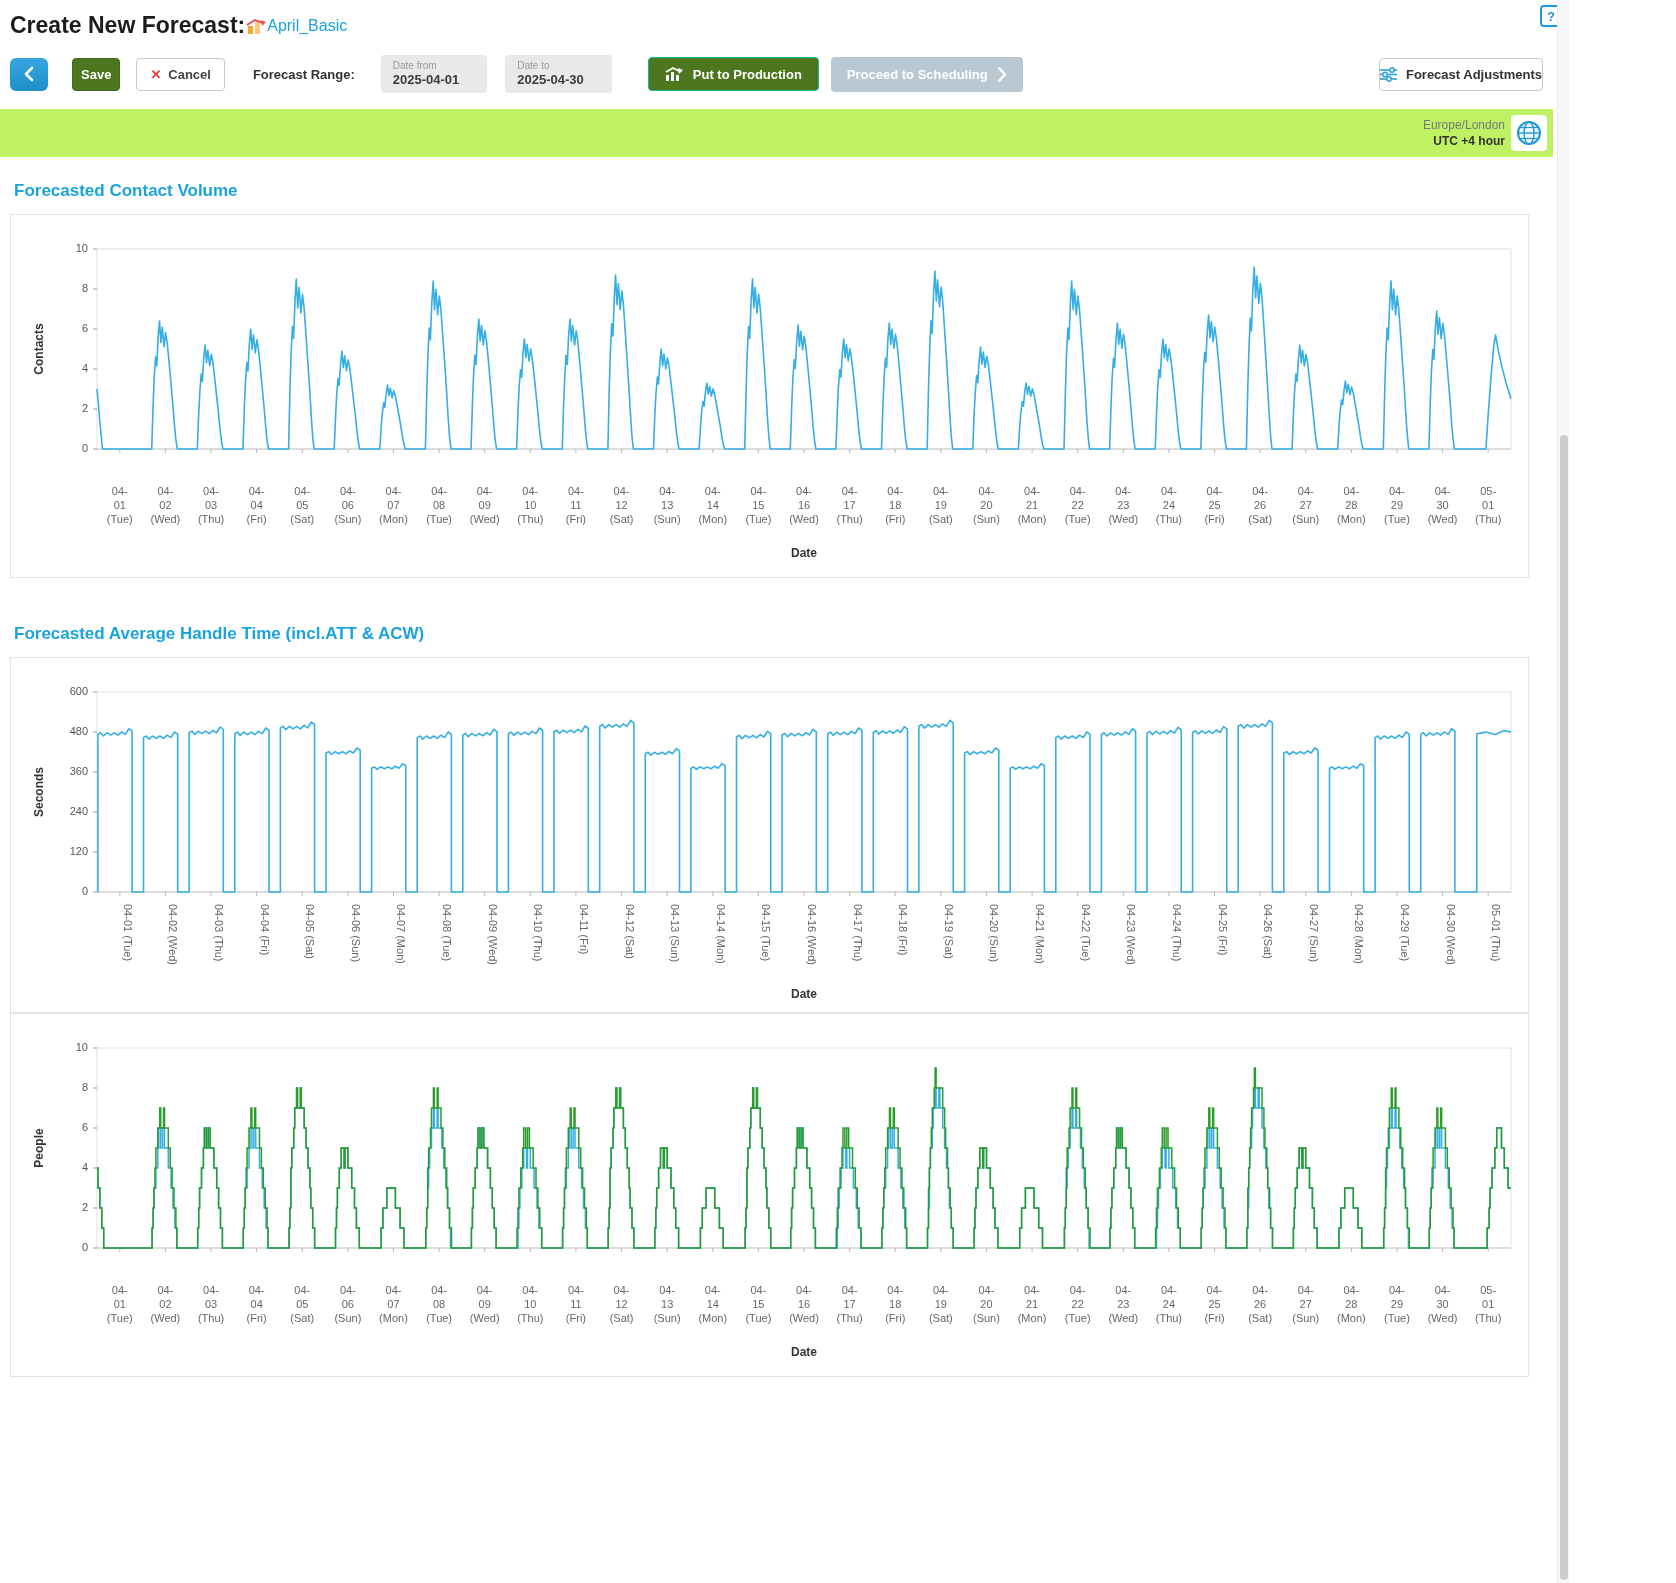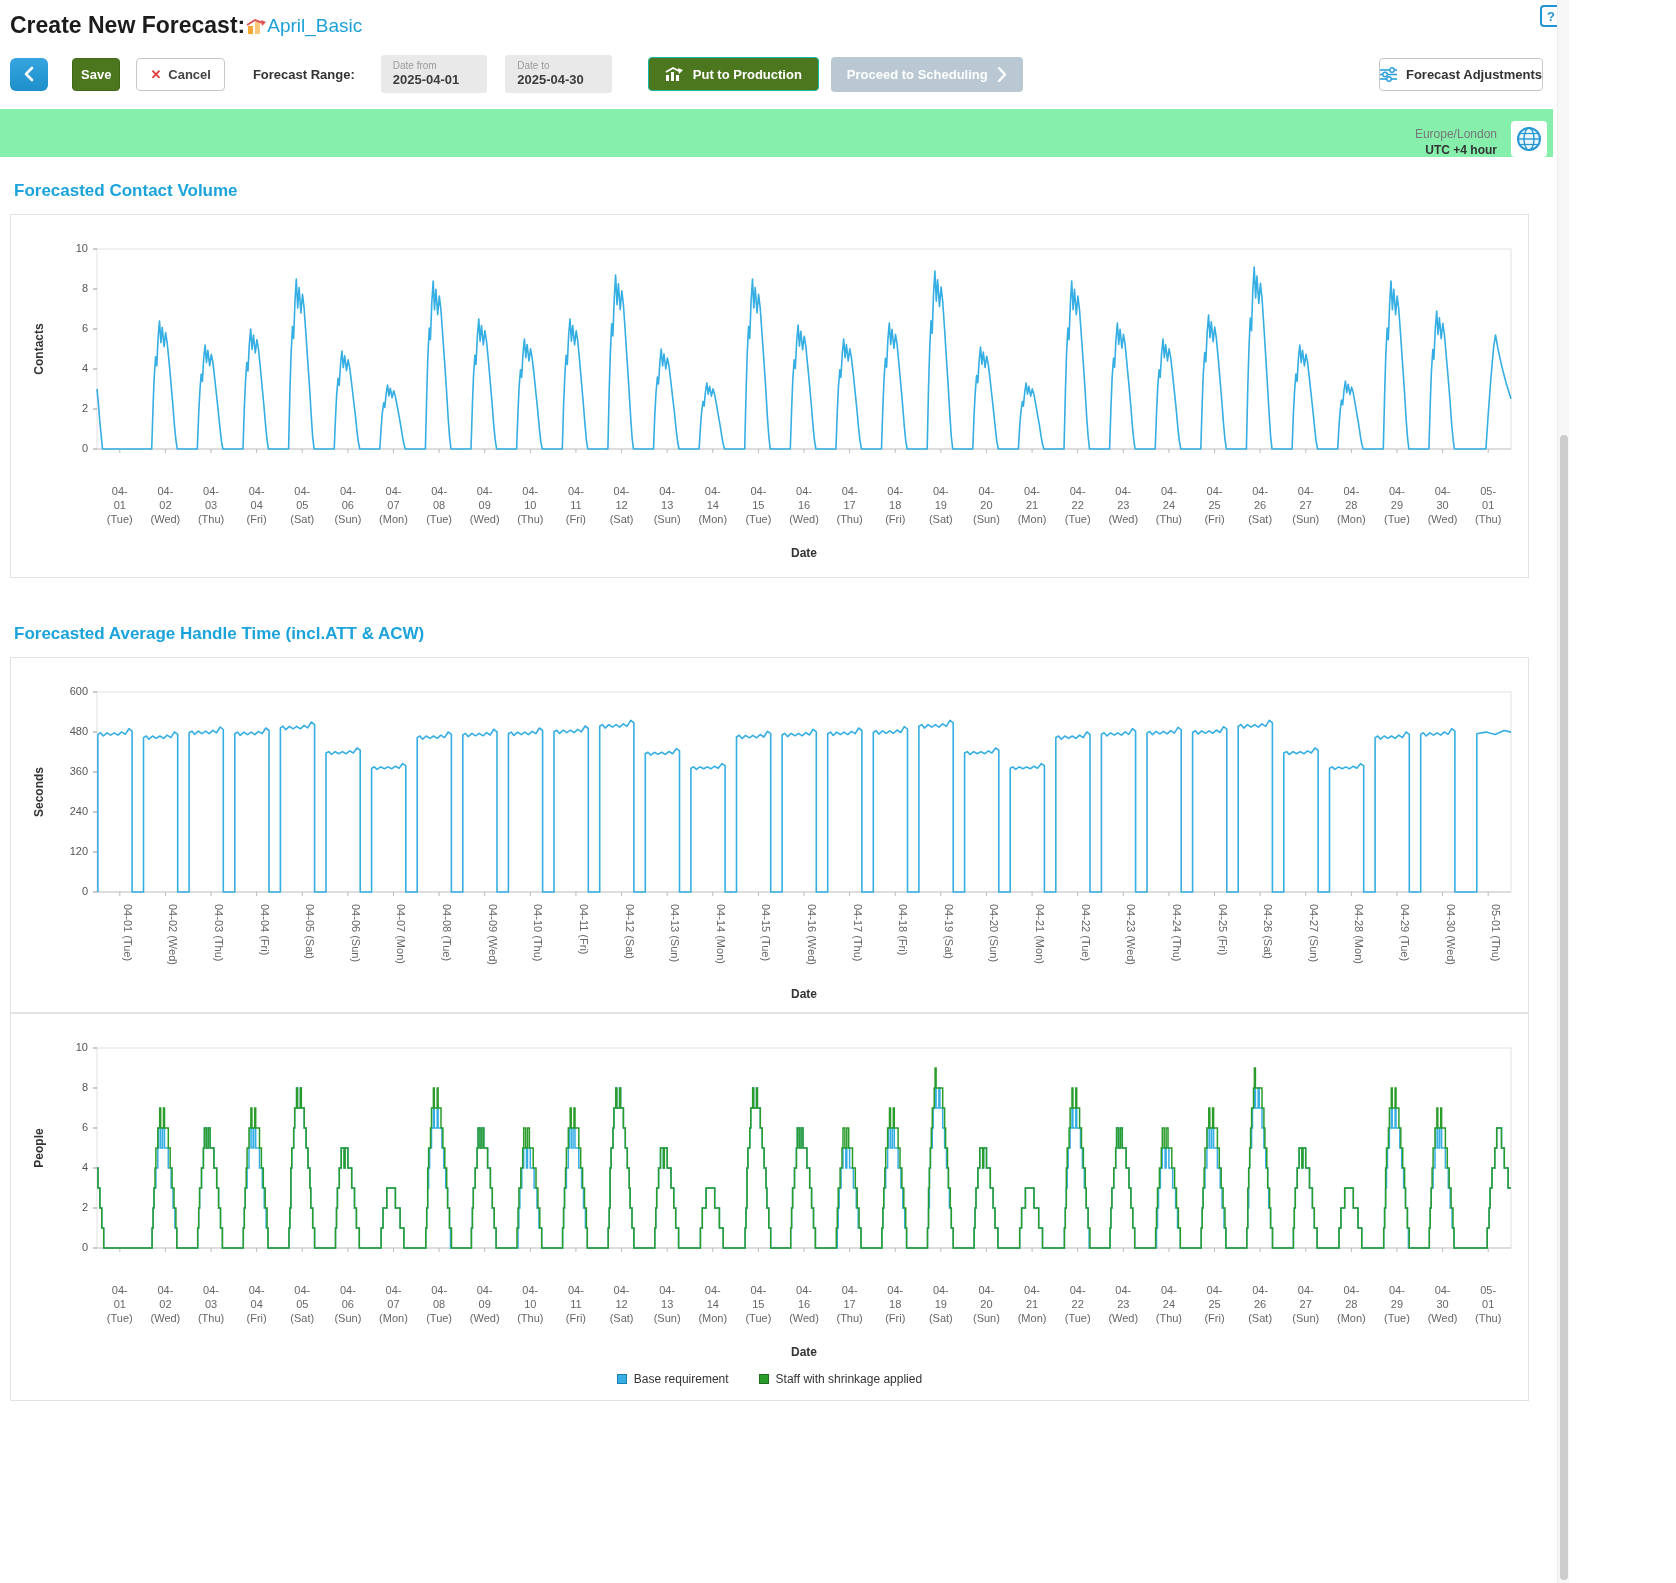--- a/index.html
+++ b/index.html
@@ -1,38 +1,38 @@
 <!DOCTYPE html>
 <html><head>
 <meta charset="utf-8">
 <style>
   *{box-sizing:border-box}
   html,body{margin:0;padding:0}
   body{width:1676px;height:1583px;background:#fff;font-family:"Liberation Sans",sans-serif;position:relative;overflow:hidden;color:#333}
   .app{width:1553px}
   .titlebar{display:flex;align-items:center;padding:12px 0 0 10px}
   .titlebar h1{font-size:23px;font-weight:700;color:#1c1c1c;margin:0}
-  .forecast-name{font-size:19px;color:#1da1d8;text-decoration:none;cursor:pointer}
+  .forecast-name{font-size:16px;color:#1da1d8;text-decoration:none;cursor:pointer}
   .help-box{position:absolute;top:5px;left:1540px;width:22px;height:22px;border:2px solid #2196d6;border-radius:4px;color:#2196d6;font-weight:bold;font-size:13px;display:flex;align-items:center;justify-content:center;cursor:pointer;background:#fff}
   .toolbar{display:flex;align-items:center;margin:16px 10px 0 10px}
   button{font-family:inherit}
   .back-btn{width:38px;height:33px;border:none;border-radius:6px;background:linear-gradient(#36a5e0,#1e8fca);display:flex;align-items:center;justify-content:center;cursor:pointer}
   .save-btn{margin-left:24px;background:#4c771e;border:1px solid #41671a;color:#fff;font-weight:bold;font-size:13px;padding:8px 8px;border-radius:4px;cursor:pointer}
   .cancel-btn{margin-left:16px;background:#fff;border:1px solid #c8c8c8;border-radius:4px;padding:8px 13px;display:flex;align-items:center;gap:7px;font-size:13px;font-weight:bold;color:#444;cursor:pointer}
   .x-icon{color:#e23b3b;font-weight:bold;font-size:13px;line-height:1}
   .range-label{margin-left:28px;font-size:13px;font-weight:bold;color:#333}
   .date-field{margin-left:26px;background:#e9e9e9;border-radius:3px;padding:5px 28px 6px 12px;display:flex;flex-direction:column;min-width:98px;cursor:default}
   .date-field + .date-field{margin-left:18px}
   .df-label{font-size:10px;color:#9b9b9b}
   .df-value{font-size:13px;color:#3c3c3c;font-weight:600;margin-top:1px}
   .prod-btn{margin-left:36px;background:#4c771e;border:1px solid #14b8a6;color:#fff;font-weight:bold;font-size:13px;padding:8px 16px;border-radius:4px;display:flex;align-items:center;gap:9px;cursor:pointer}
   .proceed-btn{margin-left:12px;background:#b9c8d2;border:none;color:#fff;font-weight:bold;font-size:13px;padding:10px 16px;border-radius:4px;display:flex;align-items:center;gap:10px;cursor:default}
   .spacer{flex:1}
   .adjust-btn{background:#fff;border:1px solid #c8c8c8;border-radius:4px;padding:8px 0;display:flex;align-items:center;gap:9px;font-size:13px;font-weight:bold;color:#333;cursor:pointer}
-  .tz-banner{margin-top:16px;height:48px;background:#86efac;display:flex;align-items:flex-end;justify-content:flex-end;padding-right:6px;gap:14px}
+  .tz-banner{margin-top:16px;height:48px;background:#bef264;display:flex;align-items:center;justify-content:flex-end;padding-right:6px;gap:6px}
   .tz-text{text-align:right}
   .tz-region{font-size:12px;color:#777}
   .tz-utc{font-size:12px;font-weight:bold;color:#333;margin-top:2px}
   .globe-btn{width:36px;height:36px;background:#fff;border-radius:4px;display:flex;align-items:center;justify-content:center;cursor:pointer}
   .section-title{color:#1ba3db;font-size:17px;font-weight:700;margin:24px 0 13px 14px}
   .section-title.mt{margin-top:46px}
   .chart-box{margin-left:10px;width:1519px;border:1px solid #e3e3e3;padding:8px 2px 4px 2px;background:#fff}
   .chart-box svg{display:block}
   .legend{display:flex;justify-content:center;align-items:center;gap:30px;padding:0 0 10px 0;font-size:12px;color:#333}
   .legend-item{display:flex;align-items:center;gap:7px;cursor:pointer}
@@ -511,30 +511,20 @@
           <text x="1429.5806451612902" y="300" text-anchor="middle" font-size="11" fill="#666">(Wed)</text>
           <line x1="1475.1935483870966" y1="226" x2="1475.1935483870966" y2="230" stroke="#bbb"></line>
           <text x="1475.1935483870966" y="272" text-anchor="middle" font-size="11" fill="#666">05-</text>
           <text x="1475.1935483870966" y="286" text-anchor="middle" font-size="11" fill="#666">01</text>
           <text x="1475.1935483870966" y="300" text-anchor="middle" font-size="11" fill="#666">(Thu)</text>
           <text x="791" y="334" text-anchor="middle" font-size="12" font-weight="bold" fill="#333">Date</text>
           <text transform="translate(30,126) rotate(-90)" text-anchor="middle" font-size="12" font-weight="bold" fill="#333">People</text>
           <path d="M84.0 146.0L85.0 146.0L85.0 166.0L86.9 166.0L86.9 186.0L88.8 186.0L88.8 206.0L90.7 206.0L90.7 226.0L139.1 226.0L139.1 206.0L140.1 206.0L140.1 186.0L141.0 186.0L141.0 166.0L142.9 166.0L142.9 146.0L144.8 146.0L144.8 126.0L145.8 126.0L145.8 106.0L147.7 106.0L147.7 126.0L149.6 126.0L149.6 106.0L151.5 106.0L151.5 126.0L155.3 126.0L155.3 146.0L158.1 146.0L158.1 166.0L160.0 166.0L160.0 186.0L161.9 186.0L161.9 206.0L163.8 206.0L163.8 226.0L184.7 226.0L184.7 206.0L185.7 206.0L185.7 186.0L186.6 186.0L186.6 166.0L188.5 166.0L188.5 146.0L190.4 146.0L190.4 126.0L191.4 126.0L191.4 106.0L193.3 106.0L193.3 126.0L195.2 126.0L195.2 106.0L197.1 106.0L197.1 126.0L200.9 126.0L200.9 146.0L203.7 146.0L203.7 166.0L205.6 166.0L205.6 186.0L207.5 186.0L207.5 206.0L209.4 206.0L209.4 226.0L230.3 226.0L230.3 206.0L231.3 206.0L231.3 186.0L232.2 186.0L232.2 166.0L234.1 166.0L234.1 146.0L236.0 146.0L236.0 126.0L237.0 126.0L237.0 106.0L238.9 106.0L238.9 126.0L240.8 126.0L240.8 106.0L242.7 106.0L242.7 126.0L246.5 126.0L246.5 146.0L249.3 146.0L249.3 166.0L251.2 166.0L251.2 186.0L253.1 186.0L253.1 206.0L255.0 206.0L255.0 226.0L276.0 226.0L276.0 206.0L276.9 206.0L276.9 186.0L277.9 186.0L277.9 146.0L278.8 146.0L278.8 126.0L280.7 126.0L280.7 106.0L281.7 106.0L281.7 86.0L283.6 86.0L283.6 66.0L284.5 66.0L284.5 86.0L287.4 86.0L287.4 66.0L288.3 66.0L288.3 86.0L291.2 86.0L291.2 106.0L293.1 106.0L293.1 126.0L295.0 126.0L295.0 146.0L296.9 146.0L296.9 166.0L297.8 166.0L297.8 186.0L299.7 186.0L299.7 206.0L301.6 206.0L301.6 226.0L322.5 226.0L322.5 206.0L323.5 206.0L323.5 186.0L324.4 186.0L324.4 166.0L326.3 166.0L326.3 146.0L328.2 146.0L328.2 126.0L331.1 126.0L331.1 146.0L332.0 146.0L332.0 126.0L334.9 126.0L334.9 146.0L338.7 146.0L338.7 166.0L341.5 166.0L341.5 186.0L343.4 186.0L343.4 206.0L346.3 206.0L346.3 226.0L368.1 226.0L368.1 206.0L370.0 206.0L370.0 186.0L373.8 186.0L373.8 166.0L382.4 166.0L382.4 186.0L387.1 186.0L387.1 206.0L390.9 206.0L390.9 226.0L412.8 226.0L412.8 206.0L413.7 206.0L413.7 186.0L414.7 186.0L414.7 166.0L415.6 166.0L415.6 146.0L416.6 146.0L416.6 126.0L418.5 126.0L418.5 106.0L420.4 106.0L420.4 86.0L421.3 86.0L421.3 106.0L424.2 106.0L424.2 86.0L425.1 86.0L425.1 106.0L428.9 106.0L428.9 126.0L430.8 126.0L430.8 146.0L432.7 146.0L432.7 166.0L434.6 166.0L434.6 186.0L436.5 186.0L436.5 206.0L437.5 206.0L437.5 226.0L458.4 226.0L458.4 206.0L459.4 206.0L459.4 186.0L460.3 186.0L460.3 166.0L462.2 166.0L462.2 146.0L464.1 146.0L464.1 126.0L465.1 126.0L465.1 106.0L467.0 106.0L467.0 126.0L468.9 126.0L468.9 106.0L470.8 106.0L470.8 126.0L474.6 126.0L474.6 146.0L477.4 146.0L477.4 166.0L479.3 166.0L479.3 186.0L481.2 186.0L481.2 206.0L483.1 206.0L483.1 226.0L505.0 226.0L505.0 206.0L505.9 206.0L505.9 186.0L506.9 186.0L506.9 166.0L508.8 166.0L508.8 146.0L510.7 146.0L510.7 126.0L513.5 126.0L513.5 146.0L514.5 146.0L514.5 126.0L517.3 126.0L517.3 146.0L521.1 146.0L521.1 166.0L524.0 166.0L524.0 186.0L525.9 186.0L525.9 206.0L528.7 206.0L528.7 226.0L549.6 226.0L549.6 206.0L550.6 206.0L550.6 186.0L551.5 186.0L551.5 166.0L553.4 166.0L553.4 146.0L555.3 146.0L555.3 126.0L556.3 126.0L556.3 106.0L558.2 106.0L558.2 126.0L560.1 126.0L560.1 106.0L562.0 106.0L562.0 126.0L565.8 126.0L565.8 146.0L568.6 146.0L568.6 166.0L570.5 166.0L570.5 186.0L572.4 186.0L572.4 206.0L574.3 206.0L574.3 226.0L595.2 226.0L595.2 206.0L596.2 206.0L596.2 186.0L597.1 186.0L597.1 146.0L598.1 146.0L598.1 126.0L600.0 126.0L600.0 106.0L600.9 106.0L600.9 86.0L602.8 86.0L602.8 66.0L603.8 66.0L603.8 86.0L606.6 86.0L606.6 66.0L607.6 66.0L607.6 86.0L610.4 86.0L610.4 106.0L612.3 106.0L612.3 126.0L614.3 126.0L614.3 146.0L616.2 146.0L616.2 166.0L617.1 166.0L617.1 186.0L619.0 186.0L619.0 206.0L620.9 206.0L620.9 226.0L641.8 226.0L641.8 206.0L642.8 206.0L642.8 186.0L643.7 186.0L643.7 166.0L645.6 166.0L645.6 146.0L647.5 146.0L647.5 126.0L650.4 126.0L650.4 146.0L651.3 146.0L651.3 126.0L654.2 126.0L654.2 146.0L658.0 146.0L658.0 166.0L660.8 166.0L660.8 186.0L662.7 186.0L662.7 206.0L665.6 206.0L665.6 226.0L687.4 226.0L687.4 206.0L689.3 206.0L689.3 186.0L693.1 186.0L693.1 166.0L701.7 166.0L701.7 186.0L706.4 186.0L706.4 206.0L710.2 206.0L710.2 226.0L732.1 226.0L732.1 206.0L733.0 206.0L733.0 186.0L734.0 186.0L734.0 146.0L734.9 146.0L734.9 126.0L736.8 126.0L736.8 106.0L737.8 106.0L737.8 86.0L739.7 86.0L739.7 66.0L740.6 66.0L740.6 86.0L743.5 86.0L743.5 66.0L744.4 66.0L744.4 86.0L747.3 86.0L747.3 106.0L749.2 106.0L749.2 126.0L751.1 126.0L751.1 146.0L753.0 146.0L753.0 166.0L753.9 166.0L753.9 186.0L755.8 186.0L755.8 206.0L757.7 206.0L757.7 226.0L777.7 226.0L777.7 206.0L778.6 206.0L778.6 186.0L779.6 186.0L779.6 166.0L781.5 166.0L781.5 146.0L783.4 146.0L783.4 126.0L784.3 126.0L784.3 106.0L786.2 106.0L786.2 126.0L788.1 126.0L788.1 106.0L790.0 106.0L790.0 126.0L793.9 126.0L793.9 146.0L796.7 146.0L796.7 166.0L798.6 166.0L798.6 186.0L800.5 186.0L800.5 206.0L802.4 206.0L802.4 226.0L824.3 226.0L824.3 206.0L825.2 206.0L825.2 186.0L826.2 186.0L826.2 166.0L828.1 166.0L828.1 146.0L830.0 146.0L830.0 126.0L832.8 126.0L832.8 146.0L833.8 146.0L833.8 126.0L836.6 126.0L836.6 146.0L840.4 146.0L840.4 166.0L843.3 166.0L843.3 186.0L845.2 186.0L845.2 206.0L848.0 206.0L848.0 226.0L868.9 226.0L868.9 206.0L869.9 206.0L869.9 186.0L870.8 186.0L870.8 166.0L872.7 166.0L872.7 146.0L874.6 146.0L874.6 126.0L875.6 126.0L875.6 106.0L877.5 106.0L877.5 126.0L879.4 126.0L879.4 106.0L881.3 106.0L881.3 126.0L885.1 126.0L885.1 146.0L887.9 146.0L887.9 166.0L889.8 166.0L889.8 186.0L891.7 186.0L891.7 206.0L893.6 206.0L893.6 226.0L914.5 226.0L914.5 206.0L915.5 206.0L915.5 186.0L916.4 186.0L916.4 146.0L917.4 146.0L917.4 126.0L919.3 126.0L919.3 106.0L920.2 106.0L920.2 86.0L922.1 86.0L922.1 66.0L923.1 66.0L923.1 86.0L925.9 86.0L925.9 66.0L926.9 66.0L926.9 86.0L929.7 86.0L929.7 106.0L931.6 106.0L931.6 126.0L933.5 126.0L933.5 146.0L935.4 146.0L935.4 166.0L936.4 166.0L936.4 186.0L938.3 186.0L938.3 206.0L940.2 206.0L940.2 226.0L961.1 226.0L961.1 206.0L962.0 206.0L962.0 186.0L963.0 186.0L963.0 166.0L964.9 166.0L964.9 146.0L966.8 146.0L966.8 126.0L969.7 126.0L969.7 146.0L970.6 146.0L970.6 126.0L973.5 126.0L973.5 146.0L977.3 146.0L977.3 166.0L980.1 166.0L980.1 186.0L982.0 186.0L982.0 206.0L984.9 206.0L984.9 226.0L1006.7 226.0L1006.7 206.0L1008.6 206.0L1008.6 186.0L1012.4 186.0L1012.4 166.0L1021.0 166.0L1021.0 186.0L1025.7 186.0L1025.7 206.0L1029.5 206.0L1029.5 226.0L1051.4 226.0L1051.4 206.0L1052.3 206.0L1052.3 186.0L1053.3 186.0L1053.3 166.0L1054.2 166.0L1054.2 146.0L1055.2 146.0L1055.2 126.0L1057.1 126.0L1057.1 106.0L1059.0 106.0L1059.0 86.0L1059.9 86.0L1059.9 106.0L1062.8 106.0L1062.8 86.0L1063.7 86.0L1063.7 106.0L1067.5 106.0L1067.5 126.0L1069.4 126.0L1069.4 146.0L1071.3 146.0L1071.3 166.0L1073.2 166.0L1073.2 186.0L1075.1 186.0L1075.1 206.0L1076.1 206.0L1076.1 226.0L1097.0 226.0L1097.0 206.0L1097.9 206.0L1097.9 186.0L1098.9 186.0L1098.9 166.0L1100.8 166.0L1100.8 146.0L1102.7 146.0L1102.7 126.0L1103.6 126.0L1103.6 106.0L1105.5 106.0L1105.5 126.0L1107.4 126.0L1107.4 106.0L1109.3 106.0L1109.3 126.0L1113.1 126.0L1113.1 146.0L1116.0 146.0L1116.0 166.0L1117.9 166.0L1117.9 186.0L1119.8 186.0L1119.8 206.0L1121.7 206.0L1121.7 226.0L1143.5 226.0L1143.5 206.0L1144.5 206.0L1144.5 186.0L1145.5 186.0L1145.5 166.0L1147.4 166.0L1147.4 146.0L1149.3 146.0L1149.3 126.0L1152.1 126.0L1152.1 146.0L1153.1 146.0L1153.1 126.0L1155.9 126.0L1155.9 146.0L1159.7 146.0L1159.7 166.0L1162.6 166.0L1162.6 186.0L1164.5 186.0L1164.5 206.0L1167.3 206.0L1167.3 226.0L1188.2 226.0L1188.2 206.0L1189.2 206.0L1189.2 186.0L1190.1 186.0L1190.1 166.0L1192.0 166.0L1192.0 146.0L1193.9 146.0L1193.9 126.0L1194.9 126.0L1194.9 106.0L1196.8 106.0L1196.8 126.0L1198.7 126.0L1198.7 106.0L1200.6 106.0L1200.6 126.0L1204.4 126.0L1204.4 146.0L1207.2 146.0L1207.2 166.0L1209.1 166.0L1209.1 186.0L1211.0 186.0L1211.0 206.0L1212.9 206.0L1212.9 226.0L1233.8 226.0L1233.8 206.0L1234.8 206.0L1234.8 186.0L1235.7 186.0L1235.7 146.0L1236.7 146.0L1236.7 126.0L1238.6 126.0L1238.6 106.0L1239.5 106.0L1239.5 86.0L1241.4 86.0L1241.4 66.0L1242.4 66.0L1242.4 86.0L1245.2 86.0L1245.2 66.0L1246.2 66.0L1246.2 86.0L1249.0 86.0L1249.0 106.0L1250.9 106.0L1250.9 126.0L1252.8 126.0L1252.8 146.0L1254.7 146.0L1254.7 166.0L1255.7 166.0L1255.7 186.0L1257.6 186.0L1257.6 206.0L1259.5 206.0L1259.5 226.0L1280.4 226.0L1280.4 206.0L1281.3 206.0L1281.3 186.0L1282.3 186.0L1282.3 166.0L1284.2 166.0L1284.2 146.0L1286.1 146.0L1286.1 126.0L1288.9 126.0L1288.9 146.0L1289.9 146.0L1289.9 126.0L1292.7 126.0L1292.7 146.0L1296.5 146.0L1296.5 166.0L1299.4 166.0L1299.4 186.0L1301.3 186.0L1301.3 206.0L1304.1 206.0L1304.1 226.0L1326.0 226.0L1326.0 206.0L1327.9 206.0L1327.9 186.0L1331.7 186.0L1331.7 166.0L1340.3 166.0L1340.3 186.0L1345.0 186.0L1345.0 206.0L1348.8 206.0L1348.8 226.0L1370.7 226.0L1370.7 206.0L1371.6 206.0L1371.6 186.0L1372.6 186.0L1372.6 166.0L1373.5 166.0L1373.5 146.0L1374.5 146.0L1374.5 126.0L1376.4 126.0L1376.4 106.0L1378.3 106.0L1378.3 86.0L1379.2 86.0L1379.2 106.0L1382.1 106.0L1382.1 86.0L1383.0 86.0L1383.0 106.0L1386.8 106.0L1386.8 126.0L1388.7 126.0L1388.7 146.0L1390.6 146.0L1390.6 166.0L1392.5 166.0L1392.5 186.0L1394.4 186.0L1394.4 206.0L1395.4 206.0L1395.4 226.0L1416.3 226.0L1416.3 206.0L1417.2 206.0L1417.2 186.0L1418.2 186.0L1418.2 166.0L1420.1 166.0L1420.1 146.0L1422.0 146.0L1422.0 126.0L1422.9 126.0L1422.9 106.0L1424.8 106.0L1424.8 126.0L1426.7 126.0L1426.7 106.0L1428.6 106.0L1428.6 126.0L1432.4 126.0L1432.4 146.0L1435.3 146.0L1435.3 166.0L1437.2 166.0L1437.2 186.0L1439.1 186.0L1439.1 206.0L1441.0 206.0L1441.0 226.0L1474.2 226.0L1474.2 206.0L1476.1 206.0L1476.1 186.0L1477.1 186.0L1477.1 166.0L1479.0 166.0L1479.0 146.0L1481.8 146.0L1481.8 126.0L1483.7 126.0L1483.7 106.0L1488.5 106.0L1488.5 126.0L1491.3 126.0L1491.3 146.0L1495.1 146.0L1495.1 166.0L1498.0 166.0" fill="none" stroke="#35aee3" stroke-width="1.5"></path>
           <path d="M84.0 146.0L85.0 146.0L85.0 166.0L86.9 166.0L86.9 186.0L88.8 186.0L88.8 206.0L90.7 206.0L90.7 226.0L139.1 226.0L139.1 206.0L140.1 206.0L140.1 186.0L141.0 186.0L141.0 166.0L142.0 166.0L142.0 146.0L142.9 146.0L142.9 126.0L144.8 126.0L144.8 106.0L146.7 106.0L146.7 86.0L147.7 86.0L147.7 106.0L150.5 106.0L150.5 86.0L151.5 86.0L151.5 106.0L155.3 106.0L155.3 126.0L157.2 126.0L157.2 146.0L159.1 146.0L159.1 166.0L161.0 166.0L161.0 186.0L162.9 186.0L162.9 206.0L163.8 206.0L163.8 226.0L184.7 226.0L184.7 206.0L185.7 206.0L185.7 186.0L186.6 186.0L186.6 166.0L188.5 166.0L188.5 146.0L190.4 146.0L190.4 126.0L191.4 126.0L191.4 106.0L193.3 106.0L193.3 126.0L195.2 126.0L195.2 106.0L197.1 106.0L197.1 126.0L200.9 126.0L200.9 146.0L203.7 146.0L203.7 166.0L205.6 166.0L205.6 186.0L207.5 186.0L207.5 206.0L209.4 206.0L209.4 226.0L230.3 226.0L230.3 206.0L231.3 206.0L231.3 186.0L232.2 186.0L232.2 166.0L233.2 166.0L233.2 146.0L234.1 146.0L234.1 126.0L236.0 126.0L236.0 106.0L237.9 106.0L237.9 86.0L238.9 86.0L238.9 106.0L241.7 106.0L241.7 86.0L242.7 86.0L242.7 106.0L246.5 106.0L246.5 126.0L248.4 126.0L248.4 146.0L250.3 146.0L250.3 166.0L252.2 166.0L252.2 186.0L254.1 186.0L254.1 206.0L255.0 206.0L255.0 226.0L276.0 226.0L276.0 206.0L276.9 206.0L276.9 186.0L277.9 186.0L277.9 146.0L278.8 146.0L278.8 126.0L280.7 126.0L280.7 106.0L281.7 106.0L281.7 86.0L283.6 86.0L283.6 66.0L284.5 66.0L284.5 86.0L287.4 86.0L287.4 66.0L288.3 66.0L288.3 86.0L291.2 86.0L291.2 106.0L293.1 106.0L293.1 126.0L295.0 126.0L295.0 146.0L296.9 146.0L296.9 166.0L297.8 166.0L297.8 186.0L299.7 186.0L299.7 206.0L301.6 206.0L301.6 226.0L322.5 226.0L322.5 206.0L323.5 206.0L323.5 186.0L324.4 186.0L324.4 166.0L326.3 166.0L326.3 146.0L328.2 146.0L328.2 126.0L331.1 126.0L331.1 146.0L332.0 146.0L332.0 126.0L334.9 126.0L334.9 146.0L338.7 146.0L338.7 166.0L341.5 166.0L341.5 186.0L343.4 186.0L343.4 206.0L346.3 206.0L346.3 226.0L368.1 226.0L368.1 206.0L370.0 206.0L370.0 186.0L373.8 186.0L373.8 166.0L382.4 166.0L382.4 186.0L387.1 186.0L387.1 206.0L390.9 206.0L390.9 226.0L412.8 226.0L412.8 206.0L413.7 206.0L413.7 186.0L414.7 186.0L414.7 146.0L415.6 146.0L415.6 126.0L417.5 126.0L417.5 106.0L418.5 106.0L418.5 86.0L420.4 86.0L420.4 66.0L421.3 66.0L421.3 86.0L424.2 86.0L424.2 66.0L425.1 66.0L425.1 86.0L428.0 86.0L428.0 106.0L429.9 106.0L429.9 126.0L431.8 126.0L431.8 146.0L433.7 146.0L433.7 166.0L434.6 166.0L434.6 186.0L436.5 186.0L436.5 206.0L438.5 206.0L438.5 226.0L458.4 226.0L458.4 206.0L459.4 206.0L459.4 186.0L460.3 186.0L460.3 166.0L462.2 166.0L462.2 146.0L464.1 146.0L464.1 126.0L465.1 126.0L465.1 106.0L467.0 106.0L467.0 126.0L468.9 126.0L468.9 106.0L470.8 106.0L470.8 126.0L474.6 126.0L474.6 146.0L477.4 146.0L477.4 166.0L479.3 166.0L479.3 186.0L481.2 186.0L481.2 206.0L483.1 206.0L483.1 226.0L504.0 226.0L504.0 206.0L505.0 206.0L505.0 186.0L505.9 186.0L505.9 166.0L507.8 166.0L507.8 146.0L509.7 146.0L509.7 126.0L510.7 126.0L510.7 106.0L512.6 106.0L512.6 126.0L514.5 126.0L514.5 106.0L516.4 106.0L516.4 126.0L520.2 126.0L520.2 146.0L523.0 146.0L523.0 166.0L524.9 166.0L524.9 186.0L526.8 186.0L526.8 206.0L528.7 206.0L528.7 226.0L549.6 226.0L549.6 206.0L550.6 206.0L550.6 186.0L551.5 186.0L551.5 166.0L552.5 166.0L552.5 146.0L553.4 146.0L553.4 126.0L555.3 126.0L555.3 106.0L557.2 106.0L557.2 86.0L558.2 86.0L558.2 106.0L561.0 106.0L561.0 86.0L562.0 86.0L562.0 106.0L565.8 106.0L565.8 126.0L567.7 126.0L567.7 146.0L569.6 146.0L569.6 166.0L571.5 166.0L571.5 186.0L573.4 186.0L573.4 206.0L574.3 206.0L574.3 226.0L595.2 226.0L595.2 206.0L596.2 206.0L596.2 186.0L597.1 186.0L597.1 146.0L598.1 146.0L598.1 126.0L600.0 126.0L600.0 106.0L600.9 106.0L600.9 86.0L602.8 86.0L602.8 66.0L603.8 66.0L603.8 86.0L606.6 86.0L606.6 66.0L607.6 66.0L607.6 86.0L610.4 86.0L610.4 106.0L612.3 106.0L612.3 126.0L614.3 126.0L614.3 146.0L616.2 146.0L616.2 166.0L617.1 166.0L617.1 186.0L619.0 186.0L619.0 206.0L620.9 206.0L620.9 226.0L641.8 226.0L641.8 206.0L642.8 206.0L642.8 186.0L643.7 186.0L643.7 166.0L645.6 166.0L645.6 146.0L647.5 146.0L647.5 126.0L650.4 126.0L650.4 146.0L651.3 146.0L651.3 126.0L654.2 126.0L654.2 146.0L658.0 146.0L658.0 166.0L660.8 166.0L660.8 186.0L662.7 186.0L662.7 206.0L665.6 206.0L665.6 226.0L687.4 226.0L687.4 206.0L689.3 206.0L689.3 186.0L693.1 186.0L693.1 166.0L701.7 166.0L701.7 186.0L706.4 186.0L706.4 206.0L710.2 206.0L710.2 226.0L732.1 226.0L732.1 206.0L733.0 206.0L733.0 186.0L734.0 186.0L734.0 146.0L734.9 146.0L734.9 126.0L736.8 126.0L736.8 106.0L737.8 106.0L737.8 86.0L739.7 86.0L739.7 66.0L740.6 66.0L740.6 86.0L743.5 86.0L743.5 66.0L744.4 66.0L744.4 86.0L747.3 86.0L747.3 106.0L749.2 106.0L749.2 126.0L751.1 126.0L751.1 146.0L753.0 146.0L753.0 166.0L753.9 166.0L753.9 186.0L755.8 186.0L755.8 206.0L757.7 206.0L757.7 226.0L777.7 226.0L777.7 206.0L778.6 206.0L778.6 186.0L779.6 186.0L779.6 166.0L781.5 166.0L781.5 146.0L783.4 146.0L783.4 126.0L784.3 126.0L784.3 106.0L786.2 106.0L786.2 126.0L788.1 126.0L788.1 106.0L790.0 106.0L790.0 126.0L793.9 126.0L793.9 146.0L796.7 146.0L796.7 166.0L798.6 166.0L798.6 186.0L800.5 186.0L800.5 206.0L802.4 206.0L802.4 226.0L823.3 226.0L823.3 206.0L824.3 206.0L824.3 186.0L825.2 186.0L825.2 166.0L827.1 166.0L827.1 146.0L829.0 146.0L829.0 126.0L830.0 126.0L830.0 106.0L831.9 106.0L831.9 126.0L833.8 126.0L833.8 106.0L835.7 106.0L835.7 126.0L839.5 126.0L839.5 146.0L842.3 146.0L842.3 166.0L844.2 166.0L844.2 186.0L846.1 186.0L846.1 206.0L848.0 206.0L848.0 226.0L868.9 226.0L868.9 206.0L869.9 206.0L869.9 186.0L870.8 186.0L870.8 166.0L871.8 166.0L871.8 146.0L872.7 146.0L872.7 126.0L874.6 126.0L874.6 106.0L876.5 106.0L876.5 86.0L877.5 86.0L877.5 106.0L880.3 106.0L880.3 86.0L881.3 86.0L881.3 106.0L885.1 106.0L885.1 126.0L887.0 126.0L887.0 146.0L888.9 146.0L888.9 166.0L890.8 166.0L890.8 186.0L892.7 186.0L892.7 206.0L893.6 206.0L893.6 226.0L914.5 226.0L914.5 206.0L915.5 206.0L915.5 166.0L916.4 166.0L916.4 146.0L917.4 146.0L917.4 126.0L918.3 126.0L918.3 106.0L919.3 106.0L919.3 86.0L921.2 86.0L921.2 66.0L922.1 66.0L922.1 46.0L923.1 46.0L923.1 66.0L929.7 66.0L929.7 86.0L931.6 86.0L931.6 106.0L932.6 106.0L932.6 126.0L934.5 126.0L934.5 146.0L935.4 146.0L935.4 166.0L937.3 166.0L937.3 186.0L938.3 186.0L938.3 206.0L940.2 206.0L940.2 226.0L961.1 226.0L961.1 206.0L962.0 206.0L962.0 186.0L963.0 186.0L963.0 166.0L964.9 166.0L964.9 146.0L966.8 146.0L966.8 126.0L969.7 126.0L969.7 146.0L970.6 146.0L970.6 126.0L973.5 126.0L973.5 146.0L977.3 146.0L977.3 166.0L980.1 166.0L980.1 186.0L982.0 186.0L982.0 206.0L984.9 206.0L984.9 226.0L1006.7 226.0L1006.7 206.0L1008.6 206.0L1008.6 186.0L1012.4 186.0L1012.4 166.0L1021.0 166.0L1021.0 186.0L1025.7 186.0L1025.7 206.0L1029.5 206.0L1029.5 226.0L1051.4 226.0L1051.4 206.0L1052.3 206.0L1052.3 186.0L1053.3 186.0L1053.3 146.0L1054.2 146.0L1054.2 126.0L1056.1 126.0L1056.1 106.0L1057.1 106.0L1057.1 86.0L1059.0 86.0L1059.0 66.0L1059.9 66.0L1059.9 86.0L1062.8 86.0L1062.8 66.0L1063.7 66.0L1063.7 86.0L1066.6 86.0L1066.6 106.0L1068.5 106.0L1068.5 126.0L1070.4 126.0L1070.4 146.0L1072.3 146.0L1072.3 166.0L1073.2 166.0L1073.2 186.0L1075.1 186.0L1075.1 206.0L1077.0 206.0L1077.0 226.0L1097.0 226.0L1097.0 206.0L1097.9 206.0L1097.9 186.0L1098.9 186.0L1098.9 166.0L1100.8 166.0L1100.8 146.0L1102.7 146.0L1102.7 126.0L1103.6 126.0L1103.6 106.0L1105.5 106.0L1105.5 126.0L1107.4 126.0L1107.4 106.0L1109.3 106.0L1109.3 126.0L1113.1 126.0L1113.1 146.0L1116.0 146.0L1116.0 166.0L1117.9 166.0L1117.9 186.0L1119.8 186.0L1119.8 206.0L1121.7 206.0L1121.7 226.0L1142.6 226.0L1142.6 206.0L1143.5 206.0L1143.5 186.0L1144.5 186.0L1144.5 166.0L1146.4 166.0L1146.4 146.0L1148.3 146.0L1148.3 126.0L1149.3 126.0L1149.3 106.0L1151.2 106.0L1151.2 126.0L1153.1 126.0L1153.1 106.0L1155.0 106.0L1155.0 126.0L1158.8 126.0L1158.8 146.0L1161.6 146.0L1161.6 166.0L1163.5 166.0L1163.5 186.0L1165.4 186.0L1165.4 206.0L1167.3 206.0L1167.3 226.0L1188.2 226.0L1188.2 206.0L1189.2 206.0L1189.2 186.0L1190.1 186.0L1190.1 166.0L1191.1 166.0L1191.1 146.0L1192.0 146.0L1192.0 126.0L1193.9 126.0L1193.9 106.0L1195.8 106.0L1195.8 86.0L1196.8 86.0L1196.8 106.0L1199.6 106.0L1199.6 86.0L1200.6 86.0L1200.6 106.0L1204.4 106.0L1204.4 126.0L1206.3 126.0L1206.3 146.0L1208.2 146.0L1208.2 166.0L1210.1 166.0L1210.1 186.0L1212.0 186.0L1212.0 206.0L1212.9 206.0L1212.9 226.0L1233.8 226.0L1233.8 206.0L1234.8 206.0L1234.8 166.0L1235.7 166.0L1235.7 146.0L1236.7 146.0L1236.7 126.0L1237.6 126.0L1237.6 106.0L1238.6 106.0L1238.6 86.0L1240.5 86.0L1240.5 66.0L1241.4 66.0L1241.4 46.0L1242.4 46.0L1242.4 66.0L1249.0 66.0L1249.0 86.0L1250.9 86.0L1250.9 106.0L1251.9 106.0L1251.9 126.0L1253.8 126.0L1253.8 146.0L1254.7 146.0L1254.7 166.0L1256.6 166.0L1256.6 186.0L1257.6 186.0L1257.6 206.0L1259.5 206.0L1259.5 226.0L1280.4 226.0L1280.4 206.0L1281.3 206.0L1281.3 186.0L1282.3 186.0L1282.3 166.0L1284.2 166.0L1284.2 146.0L1286.1 146.0L1286.1 126.0L1288.9 126.0L1288.9 146.0L1289.9 146.0L1289.9 126.0L1292.7 126.0L1292.7 146.0L1296.5 146.0L1296.5 166.0L1299.4 166.0L1299.4 186.0L1301.3 186.0L1301.3 206.0L1304.1 206.0L1304.1 226.0L1326.0 226.0L1326.0 206.0L1327.9 206.0L1327.9 186.0L1331.7 186.0L1331.7 166.0L1340.3 166.0L1340.3 186.0L1345.0 186.0L1345.0 206.0L1348.8 206.0L1348.8 226.0L1370.7 226.0L1370.7 206.0L1371.6 206.0L1371.6 186.0L1372.6 186.0L1372.6 146.0L1373.5 146.0L1373.5 126.0L1375.4 126.0L1375.4 106.0L1376.4 106.0L1376.4 86.0L1378.3 86.0L1378.3 66.0L1379.2 66.0L1379.2 86.0L1382.1 86.0L1382.1 66.0L1383.0 66.0L1383.0 86.0L1385.9 86.0L1385.9 106.0L1387.8 106.0L1387.8 126.0L1389.7 126.0L1389.7 146.0L1391.6 146.0L1391.6 166.0L1392.5 166.0L1392.5 186.0L1394.4 186.0L1394.4 206.0L1396.3 206.0L1396.3 226.0L1416.3 226.0L1416.3 206.0L1417.2 206.0L1417.2 186.0L1418.2 186.0L1418.2 166.0L1419.1 166.0L1419.1 146.0L1420.1 146.0L1420.1 126.0L1422.0 126.0L1422.0 106.0L1423.9 106.0L1423.9 86.0L1424.8 86.0L1424.8 106.0L1427.7 106.0L1427.7 86.0L1428.6 86.0L1428.6 106.0L1432.4 106.0L1432.4 126.0L1434.3 126.0L1434.3 146.0L1436.2 146.0L1436.2 166.0L1438.1 166.0L1438.1 186.0L1440.0 186.0L1440.0 206.0L1441.0 206.0L1441.0 226.0L1474.2 226.0L1474.2 206.0L1476.1 206.0L1476.1 186.0L1477.1 186.0L1477.1 166.0L1479.0 166.0L1479.0 146.0L1481.8 146.0L1481.8 126.0L1483.7 126.0L1483.7 106.0L1488.5 106.0L1488.5 126.0L1491.3 126.0L1491.3 146.0L1495.1 146.0L1495.1 166.0L1498.0 166.0" fill="none" stroke="#2a9c2a" stroke-width="1.5"></path>
         </svg>
-      <div class="legend">
-        <span class="legend-item">
-          <span class="swatch blue"></span>
-          <span>Base requirement</span>
-        </span>
-        <span class="legend-item">
-          <span class="swatch green"></span>
-          <span>Staff with shrinkage applied</span>
-        </span>
-      </div>
     </div>
   </section>
 
 </div>
 
 <div class="scrollbar">
   <div class="scroll-thumb"></div>
 </div>
 
 </body></html>

